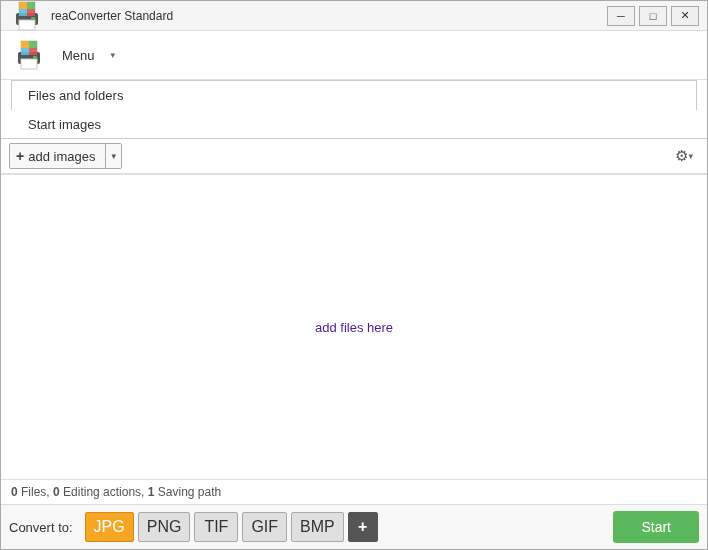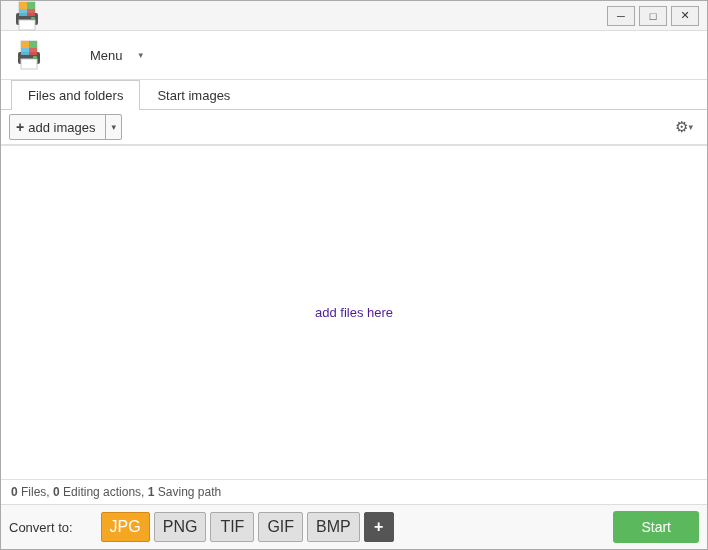--- a/index.html
+++ b/index.html
@@ -69,32 +69,32 @@
     .menu-button {
       display: flex;
       align-items: center;
       gap: 16px;
       cursor: pointer;
       padding: 4px 6px;
       border-radius: 2px;
       font-size: 13px;
       color: #333;
       border: 1px solid transparent;
-      margin-left: 28px;
     }
     .chevron-down {
       font-size: 9px;
       color: #666;
     }
 
     .tabs {
       display: flex;
       border-bottom: 1px solid #ccc;
       padding: 0 10px;
       flex-shrink: 0;
+      flex-direction: column;
     }
     .tab {
       padding: 7px 16px;
       cursor: pointer;
       font-size: 13px;
       color: #333;
       border: 1px solid transparent;
       border-bottom: none;
       margin-bottom: -1px;
       background: transparent;
@@ -184,21 +184,21 @@
     .status-highlight {
       font-weight: bold;
     }
 
     .bottom-bar {
       display: flex;
       align-items: center;
       padding: 6px 8px;
       border-top: 1px solid #ddd;
       background: #f8f8f8;
-      gap: 24px;
+      gap: 8px;
       flex-shrink: 0;
     }
     .convert-to-label {
       font-size: 13px;
       color: #333;
       margin-right: 4px;
       white-space: nowrap;
     }
     .format-buttons {
       display: flex;
@@ -271,20 +271,21 @@
 
         <rect x="10" y="22" width="16" height="10" fill="#fff" stroke="#ccc" stroke-width="1"></rect>
 
         <rect x="22" y="19" width="4" height="3" rx="1" fill="#5cb85c"></rect>
 
         <rect x="10" y="4" width="8" height="7" fill="#f5a623" opacity="0.9"></rect>
         <rect x="18" y="4" width="8" height="7" fill="#5cb85c" opacity="0.9"></rect>
         <rect x="10" y="11" width="8" height="7" fill="#5bc0de" opacity="0.9"></rect>
         <rect x="18" y="11" width="8" height="7" fill="#d9534f" opacity="0.9"></rect>
       </svg>
+      <span class="title-bar-title">reaConverter Standard</span>
     </div>
     <div class="title-bar-controls">
       <button class="title-btn">─</button>
       <button class="title-btn">□</button>
       <button class="title-btn close">✕</button>
     </div>
   </div>
 
   <div class="menu-bar">
     <svg class="printer-svg" viewBox="0 0 36 36">

